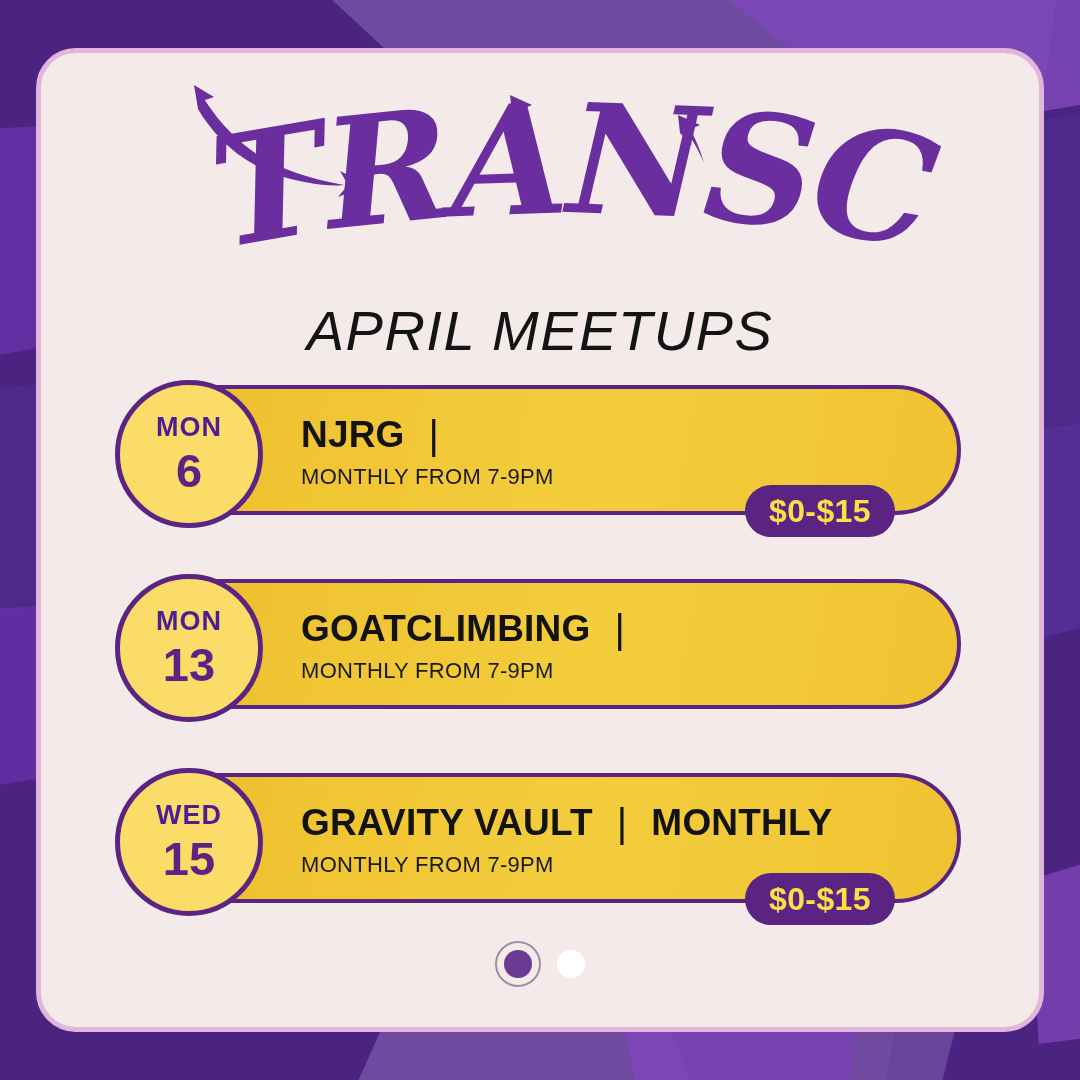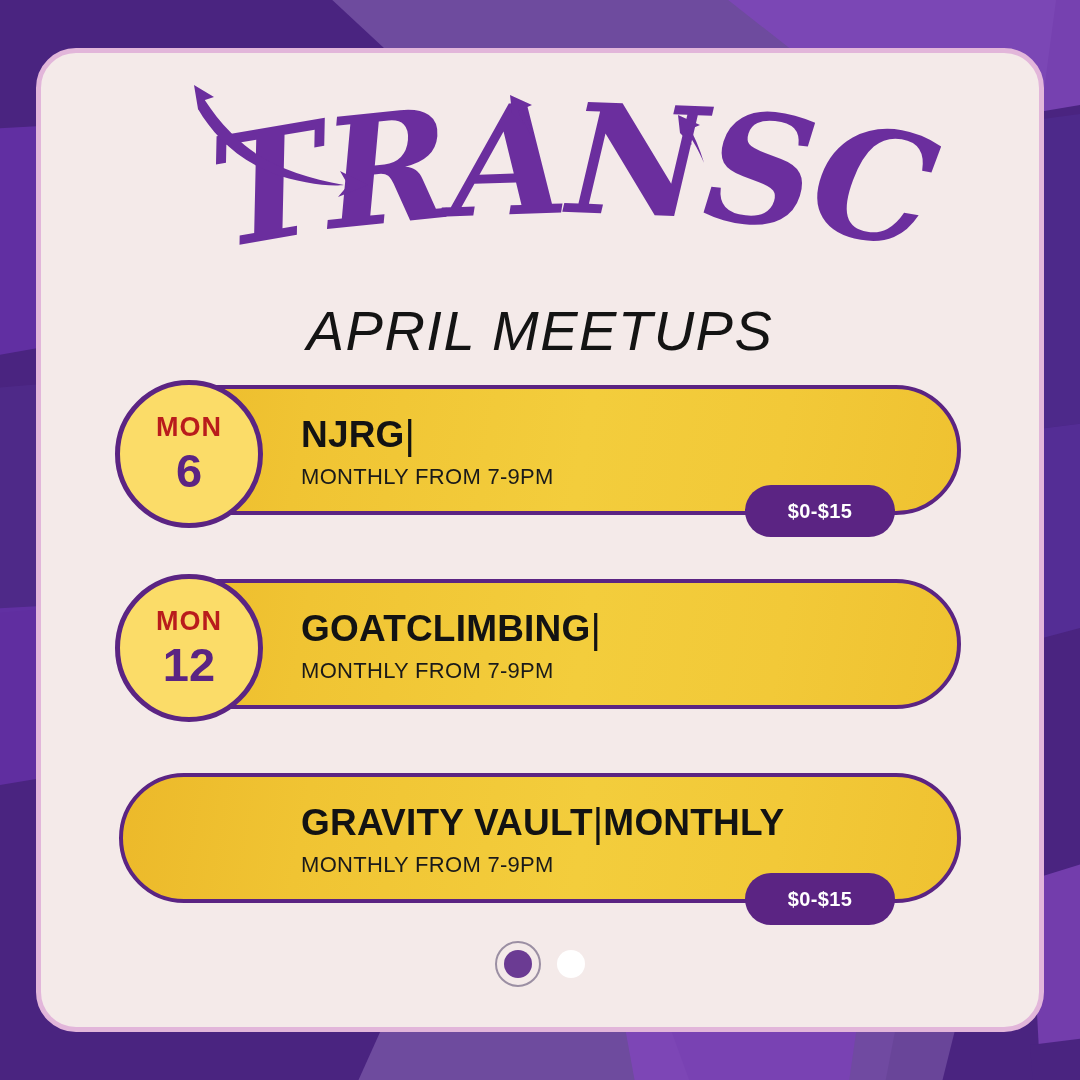--- a/index.html
+++ b/index.html
@@ -113,21 +113,21 @@
 
   .event-title {
     font-size: 37px;
     font-weight: 700;
     color: #131313;
     letter-spacing: 0.2px;
     white-space: nowrap;
     line-height: 1.1;
     display: flex;
     align-items: baseline;
-    gap: 0;
+    gap: 24px;
   }
   .title-sep {
     font-weight: 400;
     font-size: 40px;
     color: #131313;
     position: relative;
     top: 2px;
   }
   .event-sub {
     margin-top: 8px;
@@ -150,21 +150,21 @@
     border: 5px solid #5B2483;
     display: flex;
     flex-direction: column;
     align-items: center;
     justify-content: center;
     z-index: 3;
   }
   .date-dow {
     font-size: 27px;
     font-weight: 700;
-    color: #b91c1c;
+    color: #4c1d95;
     letter-spacing: 1px;
     line-height: 1;
   }
   .date-num {
     margin-top: 6px;
     font-size: 47px;
     font-weight: 700;
     color: #5B2483;
     line-height: 1;
   }
@@ -178,22 +178,22 @@
     height: 52px;
     padding: 0 24px;
     background: #5B2483;
     border-radius: 26px;
     display: flex;
     align-items: center;
     justify-content: center;
     z-index: 4;
   }
   .price-text {
-    color: #ffffff;
-    font-size: 20px;
+    color: #fde047;
+    font-size: 32px;
     font-weight: 700;
     letter-spacing: 0.4px;
     white-space: nowrap;
   }
 
   
   #pagination {
     position: absolute;
     left: 0; right: 0;
     bottom: 40px;
@@ -300,35 +300,39 @@
           <div class="bar-text">
             <div class="event-title">
               <span>GOATCLIMBING</span>
               <span class="title-sep">|</span>
             </div>
             <div class="event-sub">MONTHLY FROM 7-9PM</div>
           </div>
         </div>
         <div class="date-circle">
           <div class="date-dow">MON</div>
-          <div class="date-num">12</div>
+          <div class="date-num">13</div>
         </div>
       </div>
 
       <div class="event-row">
         <div class="bar">
           <div class="bar-text">
             <div class="event-title">
               <span>GRAVITY VAULT</span>
               <span class="title-sep">|</span>
               <span>MONTHLY</span>
             </div>
             <div class="event-sub">MONTHLY FROM 7-9PM</div>
           </div>
         </div>
+        <div class="date-circle">
+          <div class="date-dow">WED</div>
+          <div class="date-num">15</div>
+        </div>
         <div class="price-pill">
           <span class="price-text">$0-$15</span>
         </div>
       </div>
 
     </div>
 
     <div id="pagination">
       <div class="dot-active-wrap">
         <div class="dot-active"></div>

